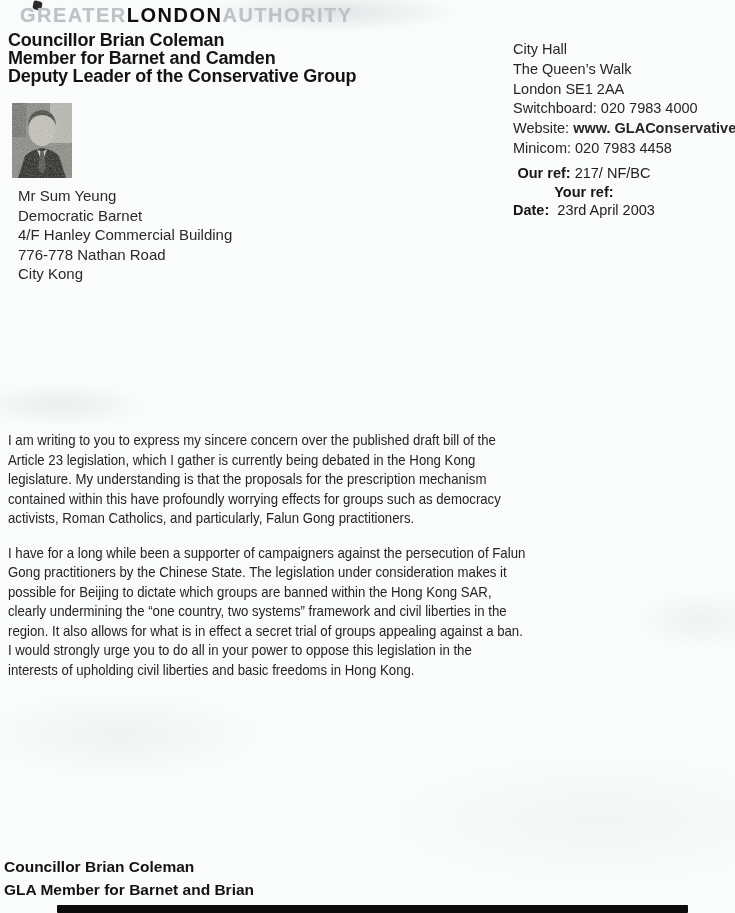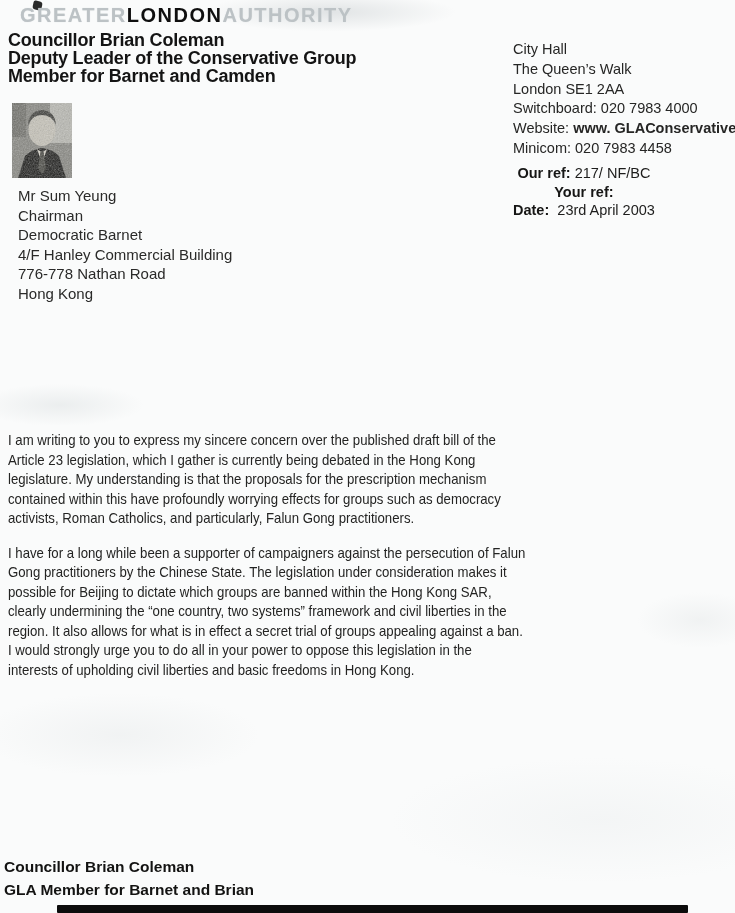--- a/index.html
+++ b/index.html
@@ -55,22 +55,22 @@
 
   <div class="scan-texture"></div>
   <div class="speck"></div>
 
   <div class="brand">
     <span class="ghost">GREATER</span><span class="solid">LONDON</span><span class="ghost">AUTHORITY</span>
   </div>
 
   <div class="identity">
     <div>Councillor Brian Coleman</div>
+    <div>Member for Barnet and Camden</div>
     <div>Deputy Leader of the Conservative Group</div>
-    <div>Member for Barnet and Camden</div>
   </div>
 
   <div class="photo">
     <svg width="60" height="75" viewBox="0 0 60 75">
       <defs>
         <filter id="grain" x="0" y="0" width="100%" height="100%">
           <feTurbulence type="fractalNoise" baseFrequency="0.8" numOctaves="3" result="n"></feTurbulence>
           <feColorMatrix in="n" type="saturate" values="0"></feColorMatrix>
           <feComponentTransfer>
               <feFuncA type="linear" slope="0.55"></feFuncA>
@@ -84,25 +84,24 @@
       <path d="M16,22 Q17,8 30,7 Q43,8 44,22 Q40,12 30,12 Q20,12 16,22 Z" fill="#3a3a36"></path>
       <path d="M6,75 L13,53 Q20,46 30,45 Q40,46 47,53 L54,75 Z" fill="#181816"></path>
       <path d="M25,46 L30,60 L35,46 Q30,51 25,46 Z" fill="#ddd9ce"></path>
       <path d="M28.5,48 L31.5,48 L34,65 L30,71 L26,65 Z" fill="#45453f"></path>
       <rect width="60" height="75" filter="url(#grain)"></rect>
     </svg>
   </div>
 
   <div class="recipient">
     <div>Mr Sum Yeung</div>
-    <div>Chairman</div>
     <div>Democratic Barnet</div>
     <div>4/F Hanley Commercial Building</div>
     <div>776-778 Nathan Road</div>
-    <div>Hong Kong</div>
+    <div>City Kong</div>
   </div>
 
   <div class="office">
     <div>City Hall</div>
     <div>The Queen’s Walk</div>
     <div>London SE1 2AA</div>
     <div><span>Switchboard:</span> <span>020 7983 4000</span></div>
     <div><span>Website:</span> <span class="b">www. GLAConservatives.com</span></div>
     <div><span>Minicom:</span> <span>020 7983 4458</span></div>
   </div>

